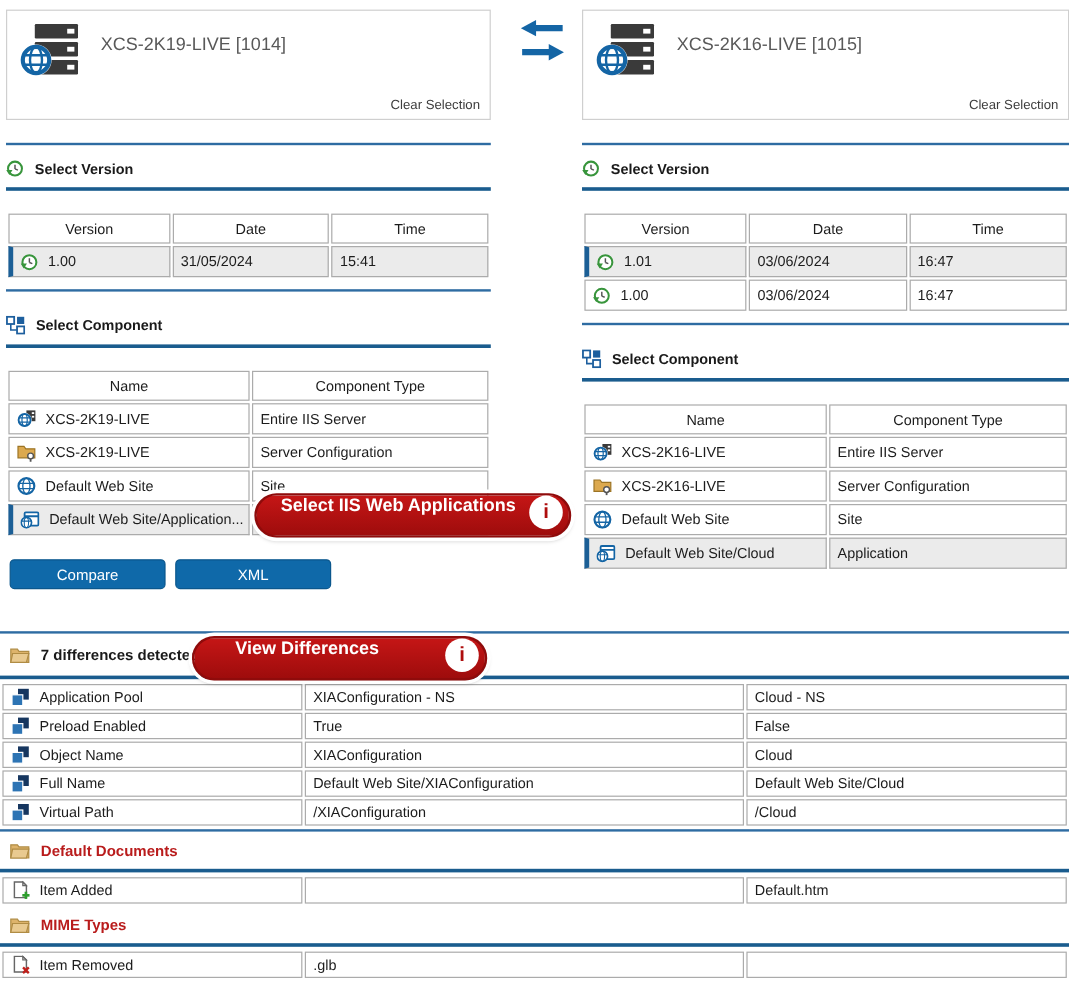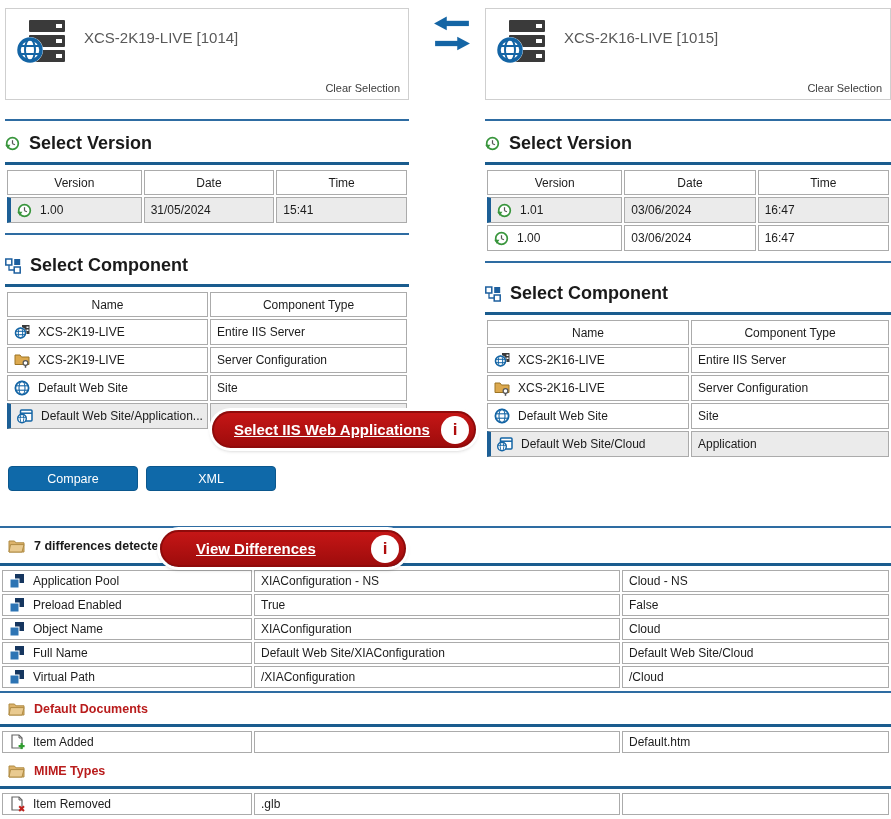--- a/index.html
+++ b/index.html
@@ -15,48 +15,48 @@
   .server-icon{position:absolute;left:10px;top:10px;width:50px;height:46px;}
   .server-title{position:absolute;left:78px;top:20px;font-size:15px;color:#595959;}
   .clear-selection{position:absolute;right:8px;bottom:5px;font-size:11px;color:#3d3d3d;cursor:pointer;}
 
   .swap{position:absolute;left:433px;top:13px;width:38px;height:42px;cursor:pointer;}
 
   .divider{height:0;border-top:2px solid #2e6ca2;}
   .divider.after-box{margin-top:19px;}
   .divider.after-table{margin-top:8px;}
 
-  .sec-h{display:flex;align-items:center;gap:9px;font-size:18px;font-weight:bold;color:#1a1a1a;}
+  .sec-h{display:flex;align-items:center;gap:9px;font-size:12px;font-weight:bold;color:#1a1a1a;}
   .sec-h.mt-sm{margin-top:12px;}
   .sec-h.mt-lg{margin-top:20px;}
   .thick{height:3px;background:#1a5c8e;margin-top:8px;}
 
-  table{width:100%;border-collapse:separate;border-spacing:2px;margin-top:3px;table-layout:fixed;}
+  table{width:100%;border-collapse:separate;border-spacing:2px;margin-top:17px;table-layout:fixed;}
   th,td{box-sizing:border-box;border:1px solid #ababab;height:26px;font-size:12px;color:#1c1c1c;
         padding:0 6px;overflow:hidden;white-space:nowrap;background:#fff;vertical-align:middle;}
   th{text-align:center;font-weight:normal;height:25px;}
   tr.selected td{background:#ebebeb;}
   tr.selected td:first-child{border-left:4px solid #1c5f96;}
   .cellflex{display:flex;align-items:center;gap:8px;}
   .ic16{width:16px;height:16px;flex:0 0 16px;}
   .ic15{width:15px;height:15px;flex:0 0 15px;}
 
   .vt-c1{width:34%;} .vt-c2{width:33%;} .vt-c3{width:33%;}
   .ct-c1{width:50.5%;} .ct-c2{width:49.5%;}
 
   
   .buttons{position:absolute;left:8px;top:466px;display:flex;gap:8px;}
   .btn{width:130px;height:25px;background:#0f69a9;color:#fff;border:1px solid #0b578d;border-radius:4px;
        font-family:"Liberation Sans",sans-serif;font-size:12.5px;cursor:pointer;}
 
   
-  .pill{position:absolute;box-sizing:border-box;display:flex;align-items:center;justify-content:space-between;
+  .pill{position:absolute;box-sizing:border-box;display:flex;justify-content:space-between;
         background:linear-gradient(#c51616,#9e0c0c);color:#fff;font-weight:bold;font-size:15px;
         border:2px solid #8f0b0b;border-radius:20px;box-shadow:0 0 0 3px #fff,0 2px 4px rgba(0,0,0,.35);
-        padding:0 5px 0 20px;height:37px;z-index:5;text-decoration:underline;}
+        padding:0 5px 0 20px;height:37px;z-index:5;}
   .pill .info{width:28px;height:28px;border-radius:50%;background:#fff;color:#ae0d0d;display:flex;
               align-items:center;justify-content:center;font-weight:bold;font-size:17px;cursor:pointer;}
   .pill.apps{left:212px;top:411px;width:264px;}
   .pill.viewdiff{left:160px;top:2px;width:246px;padding-left:34px;}
 
   
   .diffs{position:absolute;left:0;top:526px;width:891px;}
   .diffs .topline{border-top:2px solid #2e6ca2;}
   .diff-head{position:relative;display:flex;align-items:center;gap:9px;padding:11px 0 10px 8px;
              font-weight:bold;font-size:12.5px;color:#1a1a1a;}

